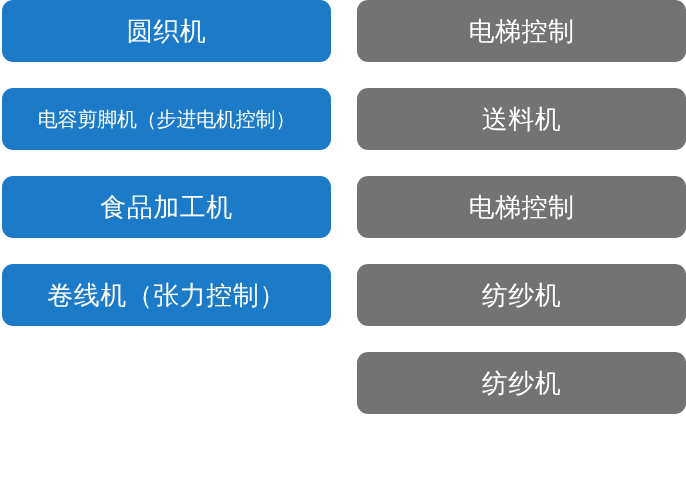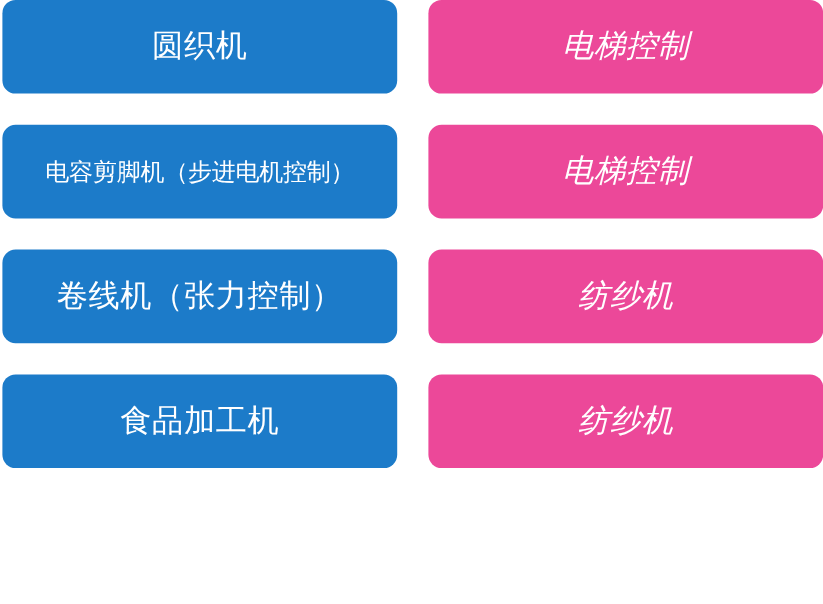--- a/index.html
+++ b/index.html
@@ -23,34 +23,34 @@
     position: absolute;
     top: 0;
     width: 329px;
   }
   .column-left  { left: 2px; }
   .column-right { left: 357px; }
 
   .chip {
     box-sizing: border-box;
     width: 329px;
-    height: 78px;
+    height: 62px;
     border-radius: 11px;
     margin-bottom: 26px;
     display: flex;
     align-items: center;
     justify-content: center;
     color: #ffffff;
     letter-spacing: 0.5px;
     white-space: nowrap;
     overflow: visible;
     user-select: none;
   }
   .chip-blue   { background: #1c7bc9; }
-  .chip-orange { background: #ec4899; font-style: italic; }
+  .chip-orange { background: #737373; }
 
   .chip-label {
     font-size: 26px;
     line-height: 1;
     font-weight: 400;
     text-align: center;
     white-space: nowrap;
   }
   .chip-label.long {
     font-size: 20px;
@@ -67,35 +67,38 @@
     <div class="chip chip-blue">
       <span class="chip-label">圆织机</span>
     </div>
 
 
     <div class="chip chip-blue">
       <span class="chip-label long">电容剪脚机（步进电机控制）</span>
     </div>
 
     <div class="chip chip-blue">
-      <span class="chip-label">卷线机（张力控制）</span>
+      <span class="chip-label">食品加工机</span>
     </div>
 
     <div class="chip chip-blue">
-      <span class="chip-label">食品加工机</span>
+      <span class="chip-label">卷线机（张力控制）</span>
     </div>
 
   </div>
 
   <div class="column column-right">
 
     <div class="chip chip-orange">
       <span class="chip-label">电梯控制</span>
     </div>
 
+    <div class="chip chip-orange">
+      <span class="chip-label">送料机</span>
+    </div>
 
     <div class="chip chip-orange">
       <span class="chip-label">电梯控制</span>
     </div>
 
     <div class="chip chip-orange">
       <span class="chip-label">纺纱机</span>
     </div>
 
     <div class="chip chip-orange">

